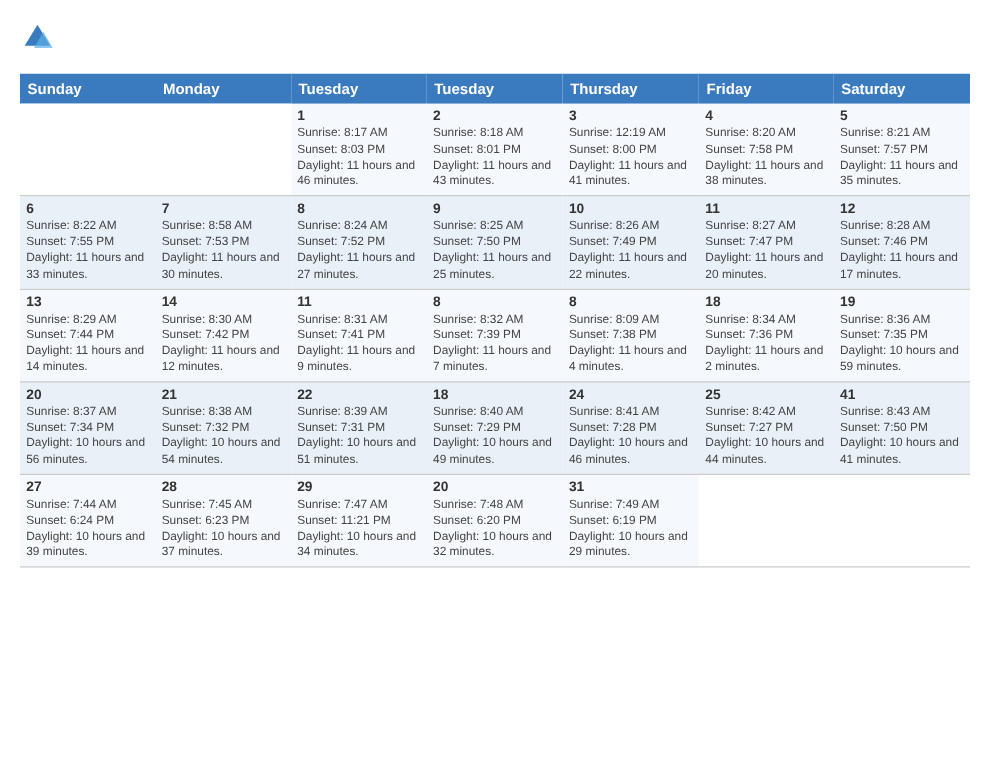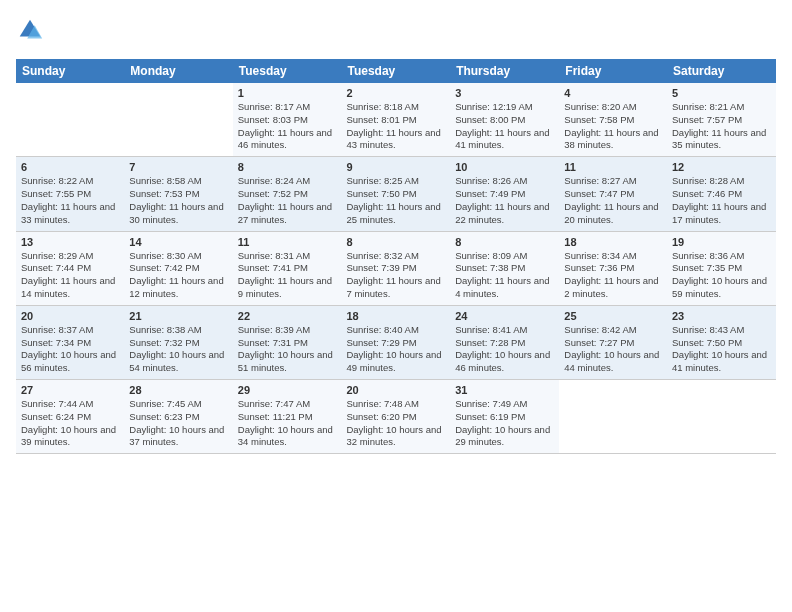--- a/index.html
+++ b/index.html
@@ -284,21 +284,21 @@
 Sunset: 7:28 PM
 Daylight: 10 hours and 46 minutes.</div>
           </td>
           <td>
             <span class="day-number">25</span>
             <div class="day-info">Sunrise: 8:42 AM
 Sunset: 7:27 PM
 Daylight: 10 hours and 44 minutes.</div>
           </td>
           <td>
-            <span class="day-number">23</span>
+            <span class="day-number">41</span>
             <div class="day-info">Sunrise: 8:43 AM
 Sunset: 7:50 PM
 Daylight: 10 hours and 41 minutes.</div>
           </td>
         </tr>
         <tr>
           <td>
             <span class="day-number">27</span>
             <div class="day-info">Sunrise: 7:44 AM
 Sunset: 6:24 PM

